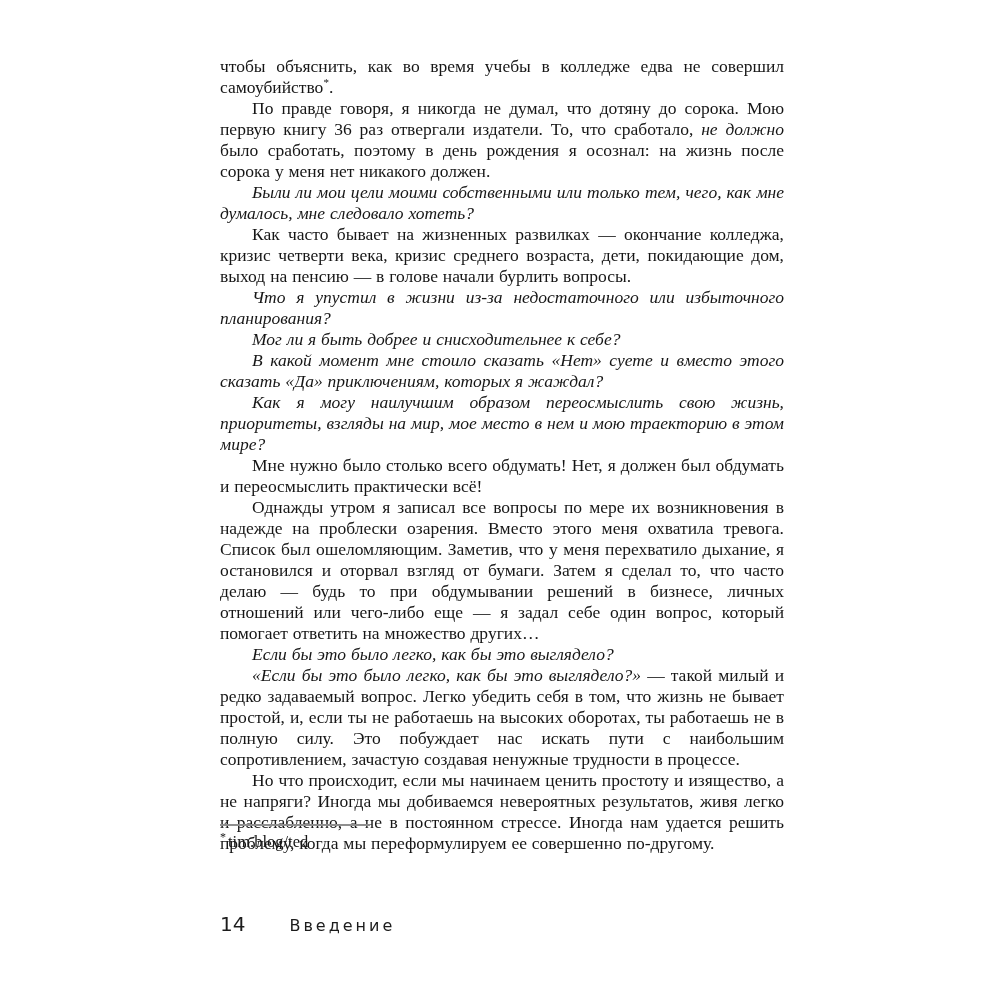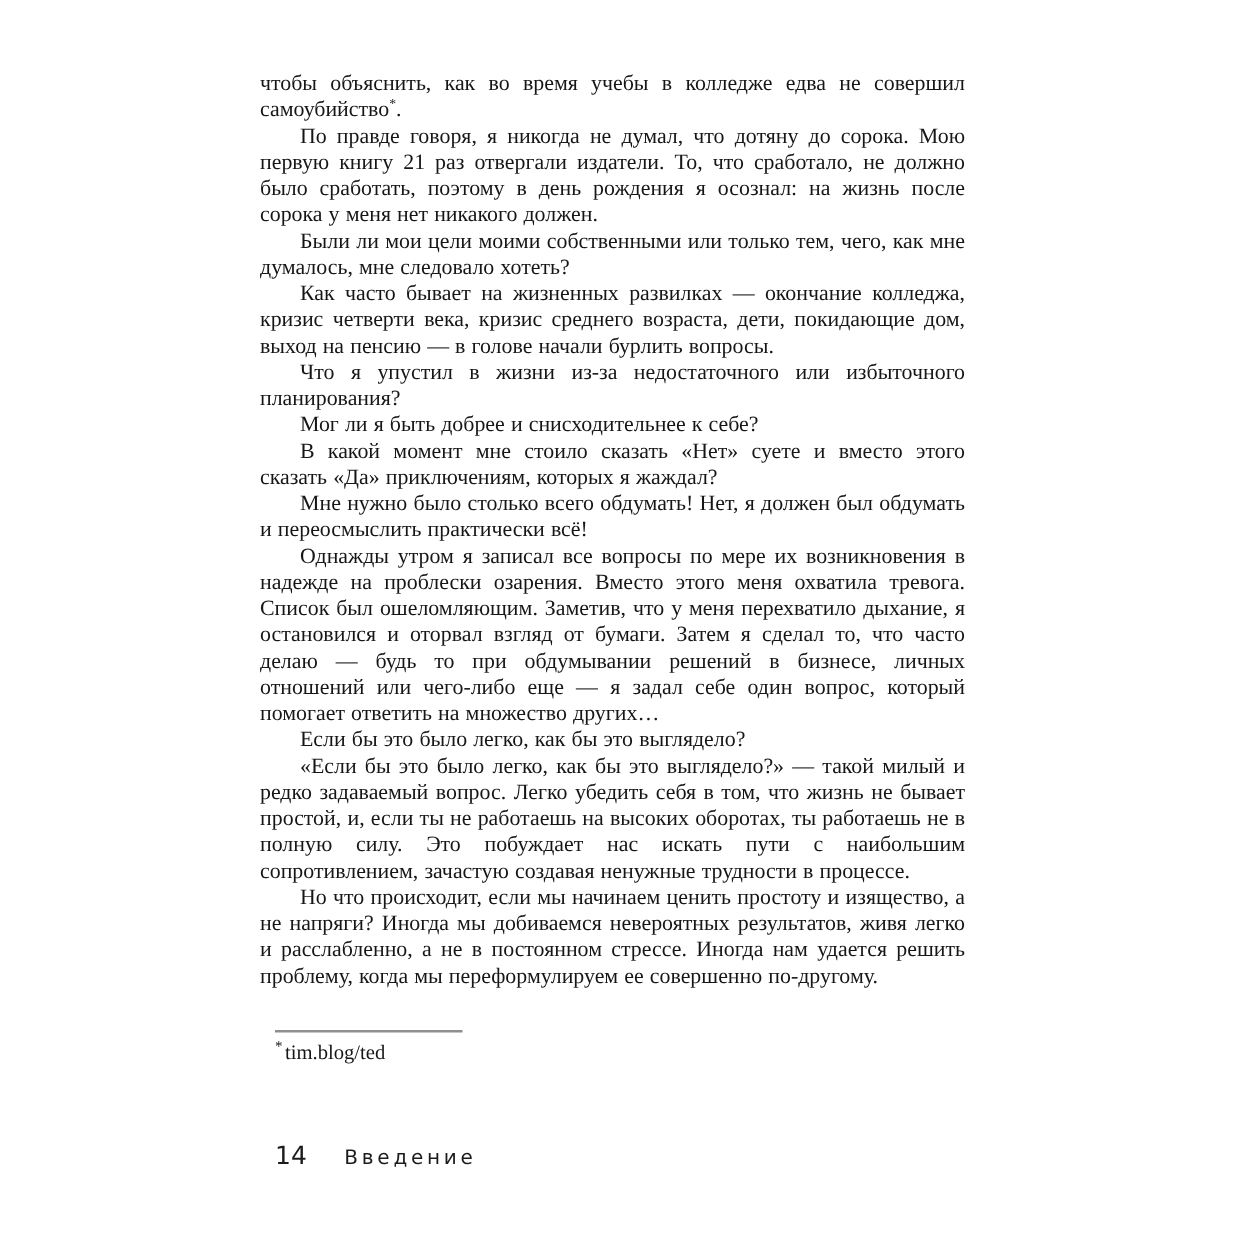--- a/index.html
+++ b/index.html
@@ -11,39 +11,39 @@
     position: relative;
     width: 1000px;
     height: 1000px;
     background: #ffffff;
     overflow: hidden;
     font-family: "Liberation Serif", "DejaVu Serif", serif;
     color: #161616;
   }
   .text-column {
     position: absolute;
-    left: 208px;
+    left: 220px;
     top: 56px;
     width: 564px;
     height: 814px;
     overflow: hidden;
   }
   .para {
     margin: 0;
     font-size: 17.5px;
     line-height: 21px;
     text-align: justify;
     text-indent: 32px;
     word-spacing: 0.5px;
   }
   .para.no-indent {
     text-indent: 0;
   }
   .rm { font-style: normal; }
-  .it { }
+  .it { font-style: italic; }
   sup.fn-ref {
     font-size: 11px;
     line-height: 0;
     vertical-align: super;
   }
   .footnote-block {
     position: absolute;
     left: 220px;
     top: 824px;
     width: 564px;
@@ -72,40 +72,41 @@
     width: 564px;
     display: flex;
     align-items: baseline;
     font-family: "DejaVu Sans", "Liberation Sans", sans-serif;
   }
   .page-number {
     font-size: 20px;
     color: #1c1c1c;
   }
   .section-title {
-    margin-left: 30px;
+    margin-left: 44px;
     font-size: 16px;
     letter-spacing: 3px;
     color: #1c1c1c;
   }
 </style>
 </head>
 <body>
 
 <div class="page">
 
   <div class="text-column">
 
   <p class="para no-indent"><span class="rm">чтобы объяснить, как во время учебы в колледже едва не совершил самоубийство</span><sup class="fn-ref">*</sup><span class="rm">.</span></p>
-      <p class="para"><span class="rm">По правде говоря, я никогда не думал, что дотяну до сорока. Мою первую книгу 21 раз отвергали издатели. То, что сработало, </span><span class="it">не должно</span><span class="rm"> было сработать, поэтому в день рождения я осознал: на жизнь после сорока у меня нет никакого должен.</span></p>
+      <p class="para"><span class="rm">По правде говоря, я никогда не думал, что дотяну до сорока. Мою первую книгу 36 раз отвергали издатели. То, что сработало, </span><span class="it">не должно</span><span class="rm"> было сработать, поэтому в день рождения я осознал: на жизнь после сорока у меня нет никакого должен.</span></p>
       <p class="para"><span class="it">Были ли мои цели моими собственными или только тем, чего, как мне думалось, мне следовало хотеть?</span></p>
       <p class="para"><span class="rm">Как часто бывает на жизненных развилках — окончание колледжа, кризис четверти века, кризис среднего возраста, дети, покидающие дом, выход на пенсию — в голове начали бурлить вопросы.</span></p>
       <p class="para"><span class="it">Что я упустил в жизни из-за недостаточного или избыточного планирования?</span></p>
       <p class="para"><span class="it">Мог ли я быть добрее и снисходительнее к себе?</span></p>
       <p class="para"><span class="it">В какой момент мне стоило сказать «Нет» суете и вместо этого сказать «Да» приключениям, которых я жаждал?</span></p>
+      <p class="para"><span class="it">Как я могу наилучшим образом переосмыслить свою жизнь, приоритеты, взгляды на мир, мое место в нем и мою траекторию в этом мире?</span></p>
       <p class="para"><span class="rm">Мне нужно было столько всего обдумать! Нет, я должен был обдумать и переосмыслить практически всё!</span></p>
       <p class="para"><span class="rm">Однажды утром я записал все вопросы по мере их возникновения в надежде на проблески озарения. Вместо этого меня охватила тревога. Список был ошеломляющим. Заметив, что у меня перехватило дыхание, я остановился и оторвал взгляд от бумаги. Затем я сделал то, что часто делаю — будь то при обдумывании решений в бизнесе, личных отношений или чего-либо еще — я задал себе один вопрос, который помогает ответить на множество других…</span></p>
       <p class="para"><span class="it">Если бы это было легко, как бы это выглядело?</span></p>
       <p class="para"><span class="it">«Если бы это было легко, как бы это выглядело?»</span><span class="rm"> — такой милый и редко задаваемый вопрос. Легко убедить себя в том, что жизнь не бывает простой, и, если ты не работаешь на высоких оборотах, ты работаешь не в полную силу. Это побуждает нас искать пути с наибольшим сопротивлением, зачастую создавая ненужные трудности в процессе.</span></p>
       <p class="para"><span class="rm">Но что происходит, если мы начинаем ценить простоту и изящество, а не напряги? Иногда мы добиваемся невероятных результатов, живя легко и расслабленно, а не в постоянном стрессе. Иногда нам удается решить проблему, когда мы переформулируем ее совершенно по-другому.</span></p>
     </div>
 
   <div class="footnote-block">
     <div class="footnote-rule"></div>
     <div class="footnote-text">

